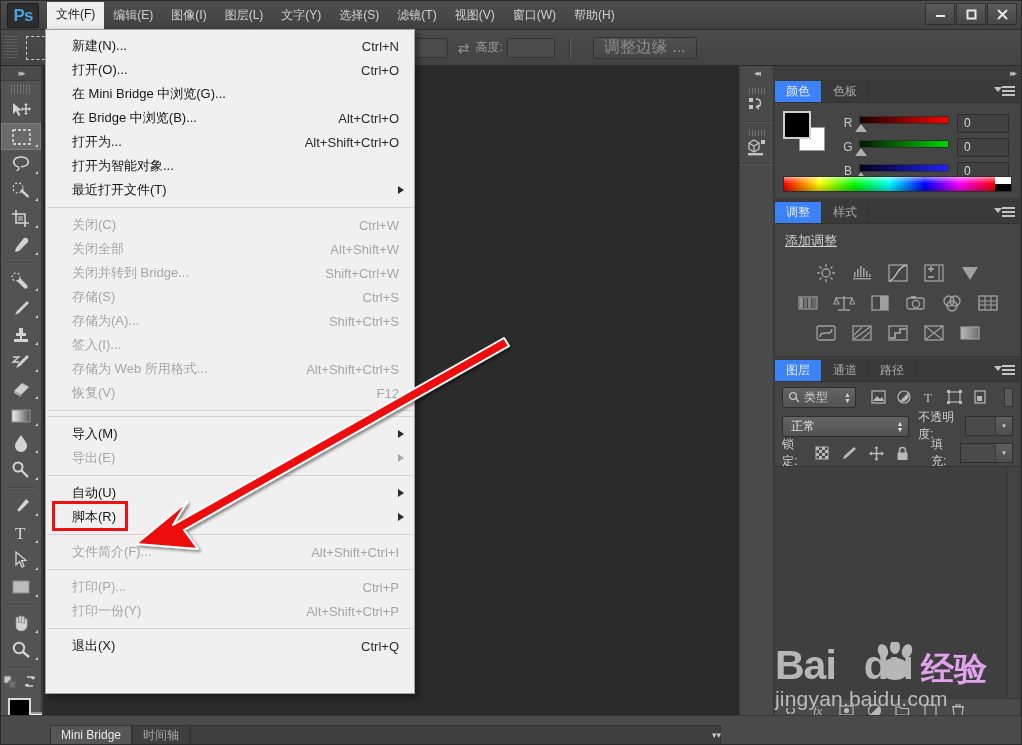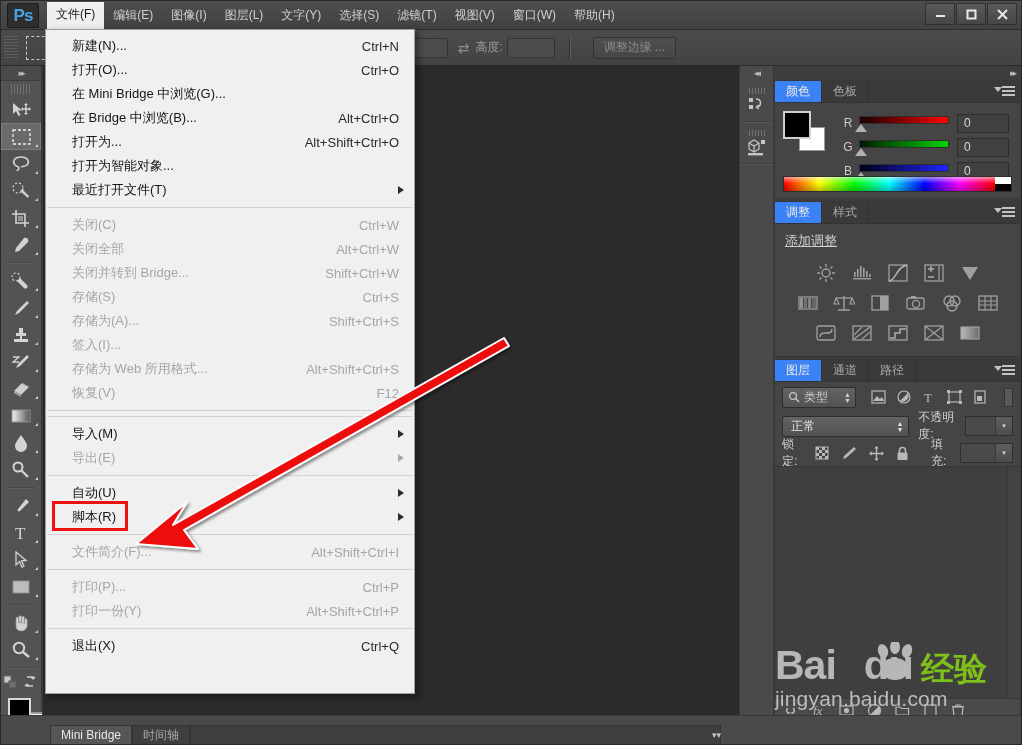--- a/index.html
+++ b/index.html
@@ -62,21 +62,21 @@
     display:flex; align-items:center; font-size:12px; position:relative;
   }
   .ob-field .spin{ position:absolute; right:4px; top:4px; font-size:7px; line-height:6px; color:#e4e4e4;}
   .ob-label{ margin-left:14px; color:#9a9a9a; font-size:12px; }
   .ob-input{
     margin-left:4px; width:48px; height:20px; background:#4c4c4c;
     border:1px solid #333; border-radius:2px;
   }
   .ob-swap{ margin-left:10px; color:#8e8e8e; font-size:14px; }
   .ob-refine{
-    margin-left:14px; height:22px; padding:0 10px; color:#8c8c8c; font-size:12px;
+    margin-left:14px; height:22px; padding:0 10px; color:#8c8c8c; font-size:16px;
     background:linear-gradient(#4f4f4f,#464646); border:1px solid #333; border-radius:2px;
     display:flex;align-items:center;
   }
 
   
   .toolbox{
     position:absolute; left:0; top:65px; width:41px; bottom:29px;
     background:#535353; border-right:1px solid #383838;
   }
   .tb-collapse{ height:15px; display:flex;align-items:center;justify-content:center;
@@ -235,21 +235,21 @@
   .arrow-svg{ position:absolute; left:0; top:0; width:1022px; height:745px; z-index:60; pointer-events:none;}
 
   
   .watermark{
     position:absolute; left:774px; top:645px; z-index:30; pointer-events:none;
     color:#b6b6b6; opacity:.92;
   }
   .wm-main{ display:flex; align-items:flex-end; gap:2px; }
   .wm-bai{ font-size:41px; font-weight:bold; letter-spacing:-1px; line-height:.95; color:#c2c2c2;}
   .wm-du{ font-size:41px; font-weight:bold; line-height:.95; color:#c2c2c2; margin-left:26px;}
-  .wm-jy{ font-size:33px; font-weight:bold; line-height:1; color:#84cc16; margin-left:5px;}
+  .wm-jy{ font-size:33px; font-weight:bold; line-height:1; color:#f0abfc; margin-left:5px;}
   .wm-url{ font-size:21px; color:#c6c6c6; letter-spacing:.2px; margin-top:2px;}
   .paw{ position:absolute; left:98px; top:-4px; width:46px; height:40px;}
 </style>
 </head>
 <body>
 
 <div id="app">
 
   <div class="titlebar">
     <div class="ps-logo">Ps</div>
@@ -848,21 +848,21 @@
         <span class="lbl">最近打开文件(T)</span>
         <span class="sub"></span>
       </div>
       <div class="msep"></div>
       <div class="mrow dis">
         <span class="lbl">关闭(C)</span>
         <span class="acc">Ctrl+W</span>
       </div>
       <div class="mrow dis">
         <span class="lbl">关闭全部</span>
-        <span class="acc">Alt+Ctrl+W</span>
+        <span class="acc">Alt+Shift+W</span>
       </div>
       <div class="mrow dis">
         <span class="lbl">关闭并转到 Bridge...</span>
         <span class="acc">Shift+Ctrl+W</span>
       </div>
       <div class="mrow dis">
         <span class="lbl">存储(S)</span>
         <span class="acc">Ctrl+S</span>
       </div>
       <div class="mrow dis">

